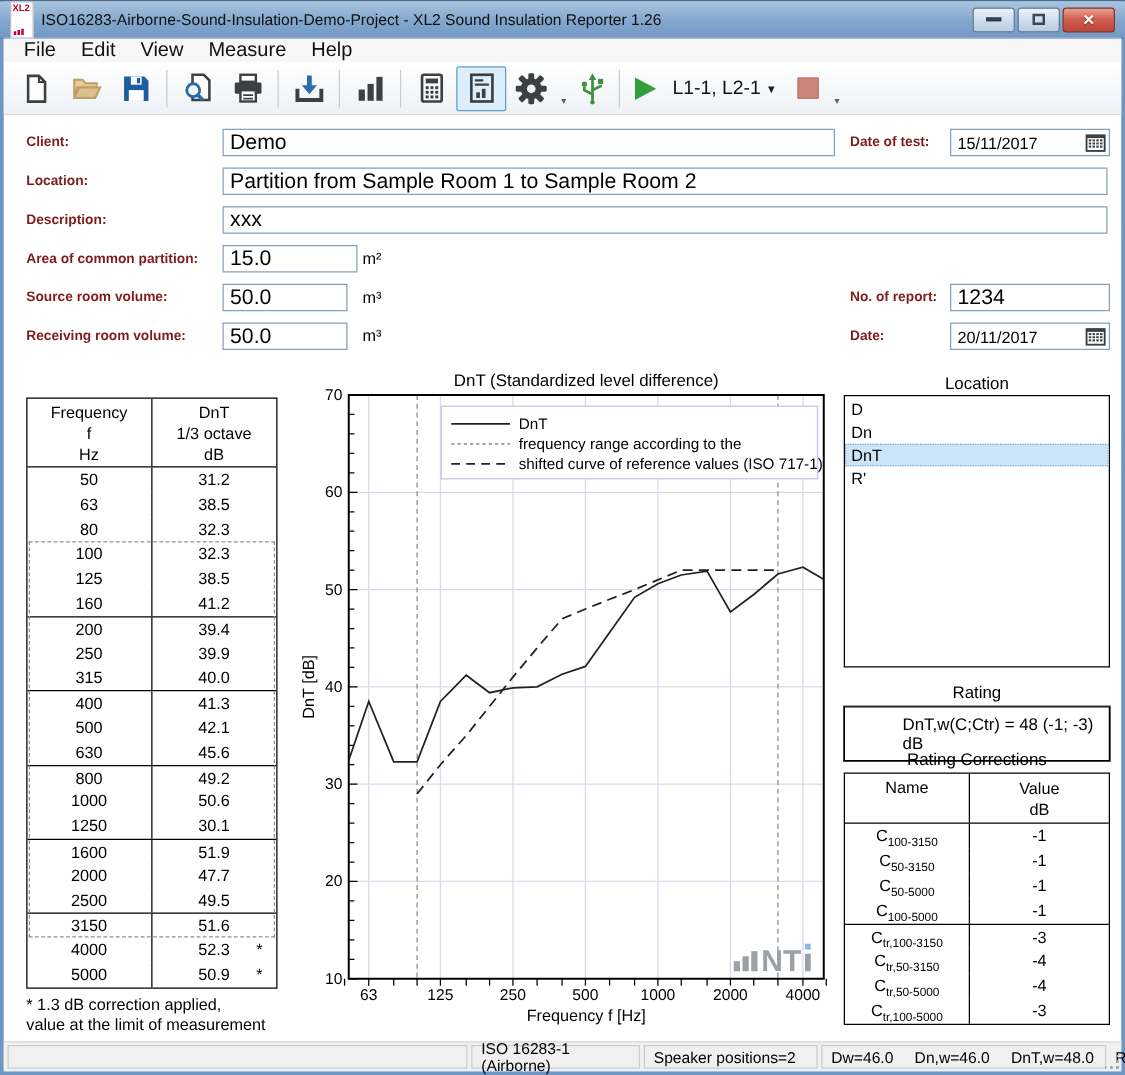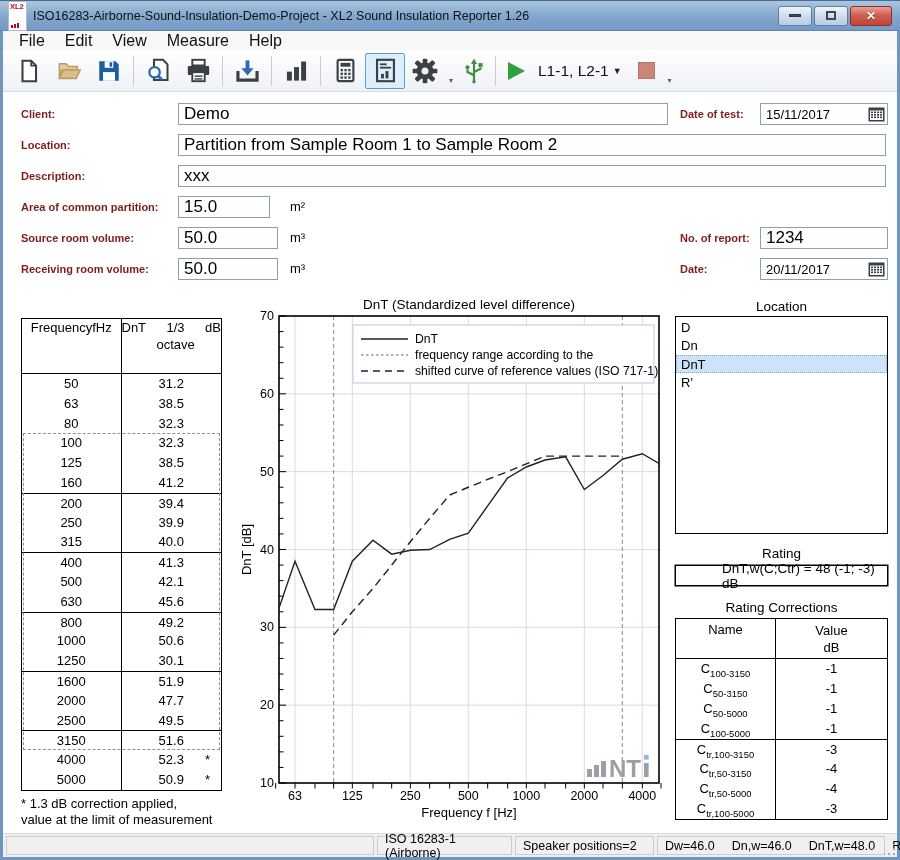--- a/index.html
+++ b/index.html
@@ -48,40 +48,40 @@
   .finput { position:absolute; height:22px; border:1px solid #8aa0b6; background:#fff;
             font-family:"Liberation Sans", sans-serif; font-size:17px; padding:0 5px; color:#000; }
   .fdate-wrap { position:absolute; width:128px; height:22px; }
   .fdate-wrap input { width:100%; height:100%; border:1px solid #8aa0b6; font-size:13px;
             font-family:"Liberation Sans", sans-serif; padding:0 24px 0 5px; color:#000; }
   .cal-btn { position:absolute; right:3px; top:3px; width:17px; height:16px; }
   
   .freq-table { position:absolute; left:18px; top:318px; width:201px; background:#fff;
                 border:1px solid #000; font-size:13px; }
   .freq-head { display:flex; height:55px; border-bottom:1px solid #000; text-align:center; }
-  .freq-head .c { width:50%; display:flex; flex-direction:row; justify-content:center; line-height:17px; }
+  .freq-head .c { width:50%; display:flex; flex-direction:column; justify-content:center; line-height:17px; }
   .freq-head .c:first-child { border-right:1px solid #000; }
   .freq-body { position:relative; }
   .freq-row { display:flex; height:19.8px; }
   .freq-row .c { width:50%; text-align:center; line-height:19.8px; position:relative; }
   .freq-row .c:first-child { border-right:1px solid #000; }
   .freq-row.grp { border-top:1px solid #000; }
   .freq-row .star { position:absolute; right:11px; top:0; }
   .marquee { position:absolute; left:1px; right:1px; top:59px; height:317px;
              border:1px dashed #8f8f8f; pointer-events:none; }
   .footnote { position:absolute; left:18px; top:796px; font-size:13px; line-height:16px; color:#000; }
   
   .chart { position:absolute; left:235px; top:295px; width:430px; height:527px; }
   
   .panel-title { position:absolute; width:213px; text-align:center; font-size:13.5px; color:#000; }
   .results-list { position:absolute; left:672px; top:316px; width:213px; height:218px;
                   border:1px solid #000; background:#fff; font-size:13px; padding-top:1px; }
   .res-item { height:18.4px; line-height:18.4px; padding-left:4px; border:1px dotted transparent; }
   .res-item.selected { background:#cbe4f8; border:1px dotted #7aa8d2; }
-  .rating-box { position:absolute; left:672px; top:565px; width:213px; height:21px;
+  .rating-box { position:absolute; left:672px; top:565px; width:213px; height:44px;
                 border:1px solid #000; box-shadow:0 0 0 0.5px #000; display:flex; align-items:center;
                 justify-content:center; font-size:13.5px; background:#fff;padding-left:46px; }
   
   .corr-table { position:absolute; left:672px; top:618px; width:213px; border:1px solid #000;
                 background:#fff; font-size:13px; }
   .corr-head { display:flex; height:40px; border-bottom:1px solid #000; text-align:center; }
   .corr-head .c1 { width:100px; border-right:1px solid #000; display:flex; align-items:flex-start;
                    justify-content:center; padding-top:3px; }
   .corr-head .c2 { flex:1; display:flex; flex-direction:column; align-items:center; padding-top:3px; line-height:17px; }
   .corr-row { display:flex; height:20px; line-height:20px; }
@@ -291,21 +291,21 @@
       </svg>
   </div>
 
   <div class="flabel" style="left:18px; top:134px">Location:</div>
   <input class="finput" style="left: 175px; top: 134px; width: 708px;" value="Partition from Sample Room 1 to Sample Room 2">
 
   <div class="flabel" style="left:18px; top:165px">Description:</div>
   <input class="finput" style="left: 175px; top: 165px; width: 708px;" value="xxx">
 
   <div class="flabel" style="left:18px; top:196px">Area of common partition:</div>
-  <input class="finput" style="left: 175px; top: 196px; width: 92px;" value="15.0">
+  <input class="finput" style="left: 175px; top: 196px; width: 108px;" value="15.0">
   <div class="funit" style="left:287px; top:196px">m²</div>
 
   <div class="flabel" style="left:18px; top:227px">Source room volume:</div>
   <input class="finput" style="left: 175px; top: 227px; width: 100px;" value="50.0">
   <div class="funit" style="left:287px; top:227px">m³</div>
   <div class="flabel" style="left:677px; top:227px">No. of report:</div>
   <input class="finput" style="left: 757px; top: 227px; width: 128px;" value="1234">
 
   <div class="flabel" style="left:18px; top:258px">Receiving room volume:</div>
   <input class="finput" style="left: 175px; top: 258px; width: 100px;" value="50.0">

